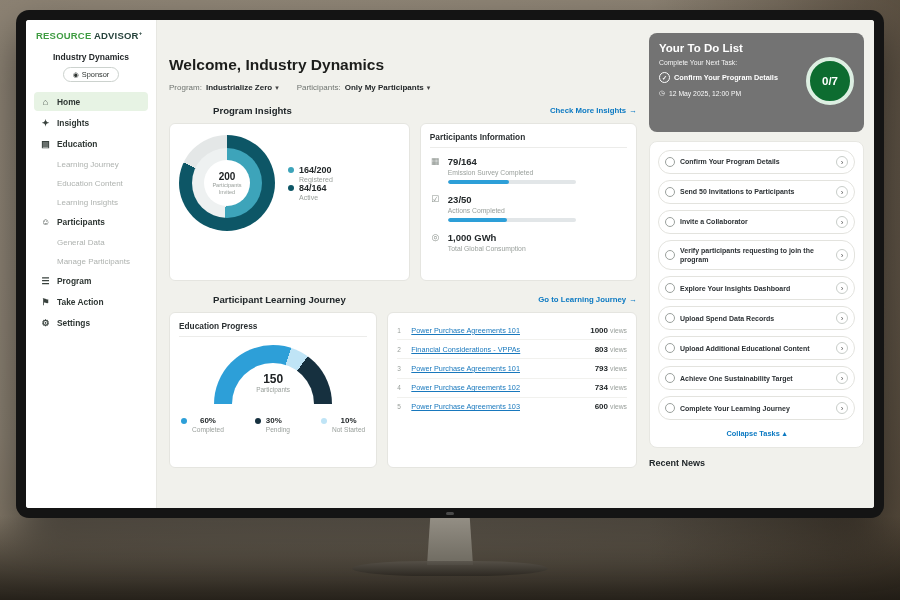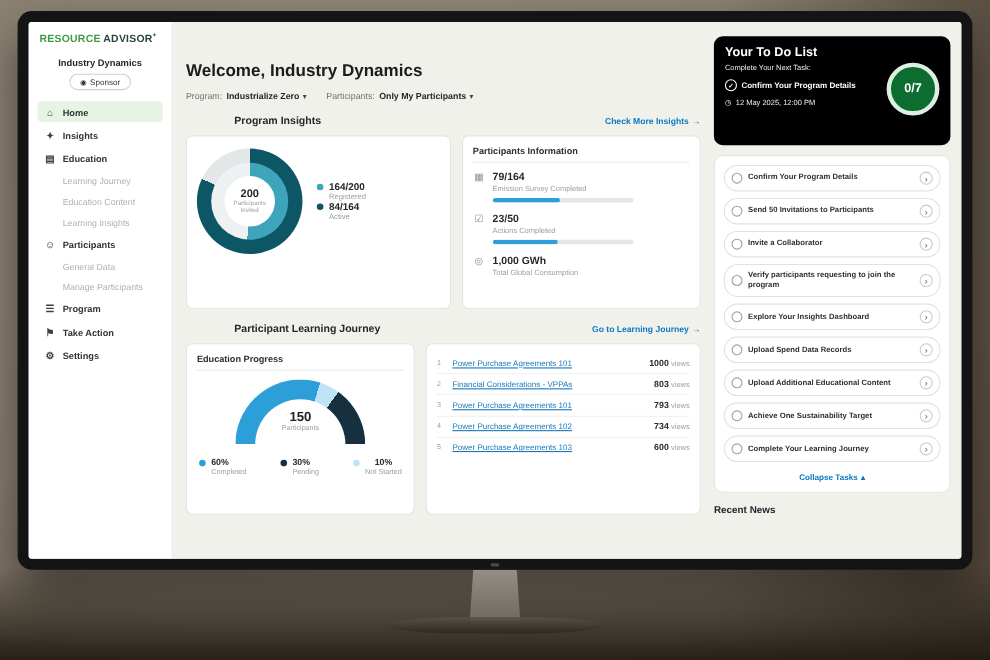--- a/index.html
+++ b/index.html
@@ -84,21 +84,21 @@
   .gauge-val{font-size:12px;font-weight:bold;color:#202325;}
   .gauge-lab{font-size:6.5px;color:#9aa09c;}
   .gauge-leg{display:flex;justify-content:space-between;margin-top:12px;padding:0 2px;}
   .lesson{display:flex;align-items:center;gap:6px;padding:4.6px 0;border-bottom:1px solid #f1f1ee;justify-content:flex-end;}
   .lesson:last-child{border-bottom:none;}
   .l-rank{font-size:6.5px;color:#9aa09c;width:8px;}
   .l-title{font-size:7.3px;color:#1878bd;text-decoration:underline;flex:1;cursor:pointer;}
   .l-views{margin-left:auto;font-size:8px;color:#23282a;font-weight:bold;white-space:nowrap;}
   .l-sfx{font-size:6.8px;color:#9aa09c;font-weight:normal;margin-left:2px;}
   
-  .hero{background:#000000;border-radius:8px;padding:9px 10px;position:relative;color:#fff;
+  .hero{background:#737373;border-radius:8px;padding:9px 10px;position:relative;color:#fff;
         height:99px;box-sizing:border-box;margin-top:3px;}
   .hero-title{font-size:11.5px;font-weight:bold;}
   .hero-sub{font-size:6.8px;opacity:.92;margin-top:5px;}
   .hero-task{display:flex;gap:4px;align-items:center;font-size:7.3px;font-weight:bold;margin-top:6px;width:136px;}
   .ck{width:9px;height:9px;border-radius:50%;border:1px solid #fff;font-size:6px;display:flex;
       align-items:center;justify-content:center;flex-shrink:0;}
   .hero-date{display:flex;gap:4px;align-items:center;font-size:6.8px;margin-top:6px;opacity:.95;}
   .ring{position:absolute;right:10px;top:24px;width:48px;height:48px;border-radius:50%;background:#0d6c30;
         border:4px solid #ddefe2;display:flex;align-items:center;justify-content:center;
         font-size:11.5px;font-weight:bold;box-sizing:border-box;}
@@ -269,21 +269,21 @@
               <div class="gauge-mask"></div>
               <div class="gauge-txt">
                 <div class="gauge-val">150</div>
                 <div class="gauge-lab">Participants</div>
               </div>
             </div>
             <div class="gauge-leg">
               <div class="leg-item">
                 <span class="dot" style="background: rgb(45, 159, 216);"></span>
                 <span>
-                  <div class="leg-val" style="font-size:8px;">60%</div>
+                  <div class="leg-val" style="font-size:8px;text-align:center;">60%</div>
                   <div class="leg-lab" style="font-size:6.6px;">Completed</div>
                 </span>
               </div>
               <div class="leg-item">
                 <span class="dot" style="background: rgb(22, 48, 63);"></span>
                 <span>
                   <div class="leg-val" style="font-size:8px;">30%</div>
                   <div class="leg-lab" style="font-size:6.6px;">Pending</div>
                 </span>
               </div>

